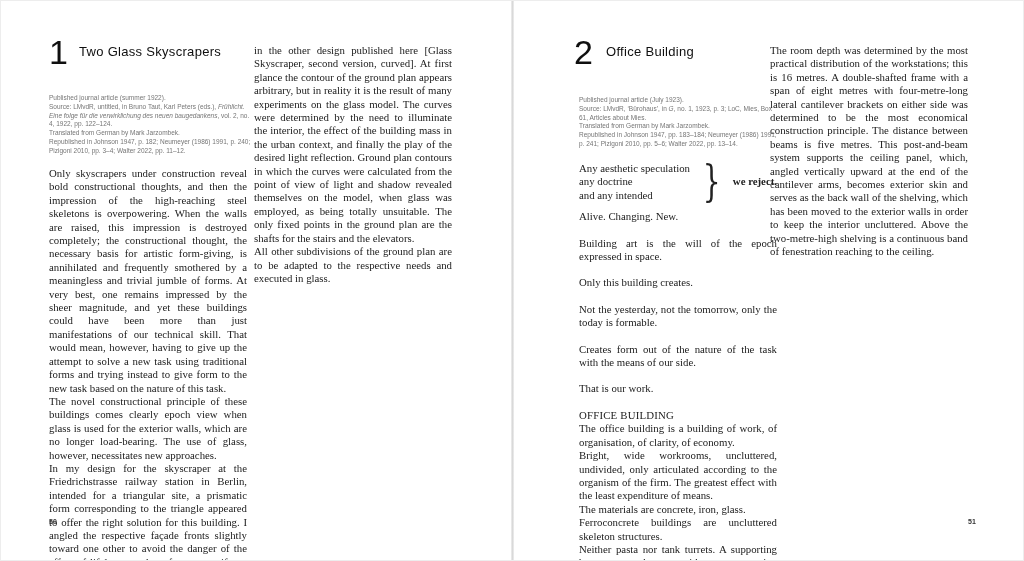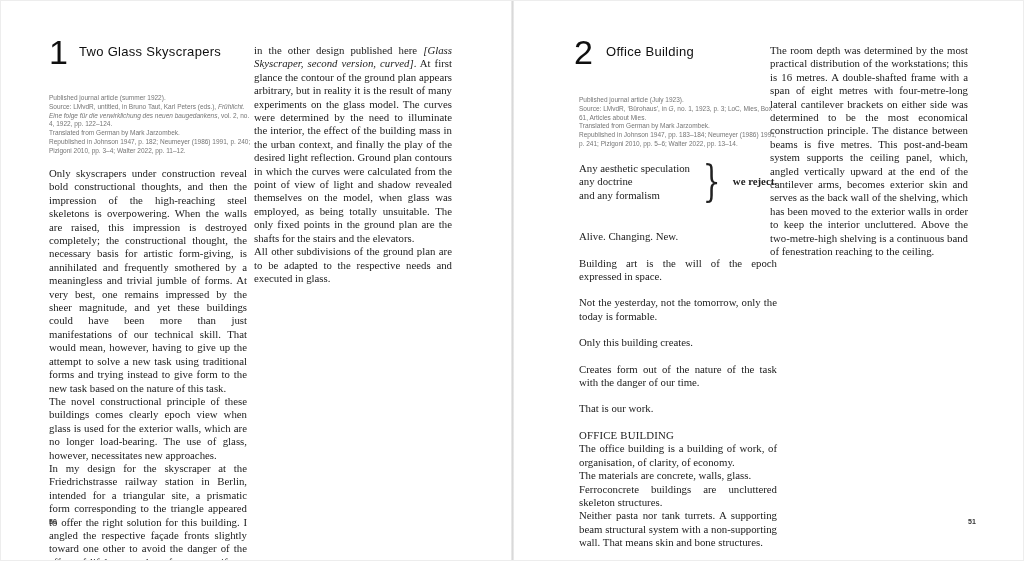--- a/index.html
+++ b/index.html
@@ -48,24 +48,24 @@
   .col {
     position: absolute;
     width: 198px;
     font-size: 10.8px; line-height: 13.4px;
     color: #212121;
     text-align: justify;
     hyphens: auto;
   }
   .col p { margin: 0; }
   .col p.gap { margin-bottom: 13px; }
-  .it { font-style: italic; }
+  .it { }
   .manifesto {
     display: flex; align-items: center;
-    margin-bottom: 28px;
+    margin-bottom: 8px;
     text-align: left;
   }
   .m-lines { width: 118px; }
   .m-brace {
     font-family: "DejaVu Serif", serif;
     font-size: 40px; font-weight: 300;
     color: #212121;
     transform: scale(0.7, 1.05);
     margin-left: 2px;
   }
@@ -136,34 +136,35 @@
       <div><span>Source: LMvdR, ‘Bürohaus’, in </span><span class="it">G</span><span>, no. 1, 1923, p. 3; LoC, Mies, Box 61, Articles about Mies.</span></div>
       <div>Translated from German by Mark Jarzombek.</div>
       <div>Republished in Johnson 1947, pp. 183–184; Neumeyer (1986) 1991, p. 241; Pizigoni 2010, pp. 5–6; Walter 2022, pp. 13–14.</div>
     </div>
 
     <div class="col col1">
       <div class="manifesto">
         <div class="m-lines">
           <div>Any aesthetic speculation</div>
           <div>any doctrine</div>
-          <div>and any formalism</div>
+          <div>and any intended</div>
         </div>
         <div class="m-brace">}</div>
         <div class="m-reject">we reject.</div>
       </div>
       <p class="gap">Alive. Changing. New.</p>
       <p class="gap">Building art is the will of the epoch expressed in space.</p>
+      <p class="gap">Only this building creates.</p>
       <p class="gap">Not the yesterday, not the tomorrow, only the today is formable.</p>
-      <p class="gap">Only this building creates.</p>
-      <p class="gap">Creates form out of the nature of the task with the danger of our time.</p>
+      <p class="gap">Creates form out of the nature of the task with the means of our side.</p>
       <p class="gap">That is our work.</p>
       <p class="office-heading">OFFICE BUILDING</p>
       <p>The office building is a building of work, of organisation, of clarity, of economy.</p>
-      <p>The materials are concrete, walls, glass.</p>
+      <p>Bright, wide workrooms, uncluttered, undivided, only articulated according to the organism of the firm. The greatest effect with the least expenditure of means.</p>
+      <p>The materials are concrete, iron, glass.</p>
       <p>Ferroconcrete buildings are uncluttered skeleton structures.</p>
       <p>Neither pasta nor tank turrets. A supporting beam structural system with a non-supporting wall. That means skin and bone structures.</p>
     </div>
 
     <div class="col col2">
       <p class="gap">The room depth was determined by the most practical distribution of the workstations; this is 16 metres. A double-shafted frame with a span of eight metres with four-metre-long lateral cantilever brackets on either side was determined to be the most economical construction principle. The distance between beams is five metres. This post-and-beam system supports the ceiling panel, which, angled vertically upward at the end of the cantilever arms, becomes exterior skin and serves as the back wall of the shelving, which has been moved to the exterior walls in order to keep the interior uncluttered. Above the two-metre-high shelving is a continuous band of fenestration reaching to the ceiling.</p>
     </div>
 
     <div class="page-number">51</div>
   </div>

